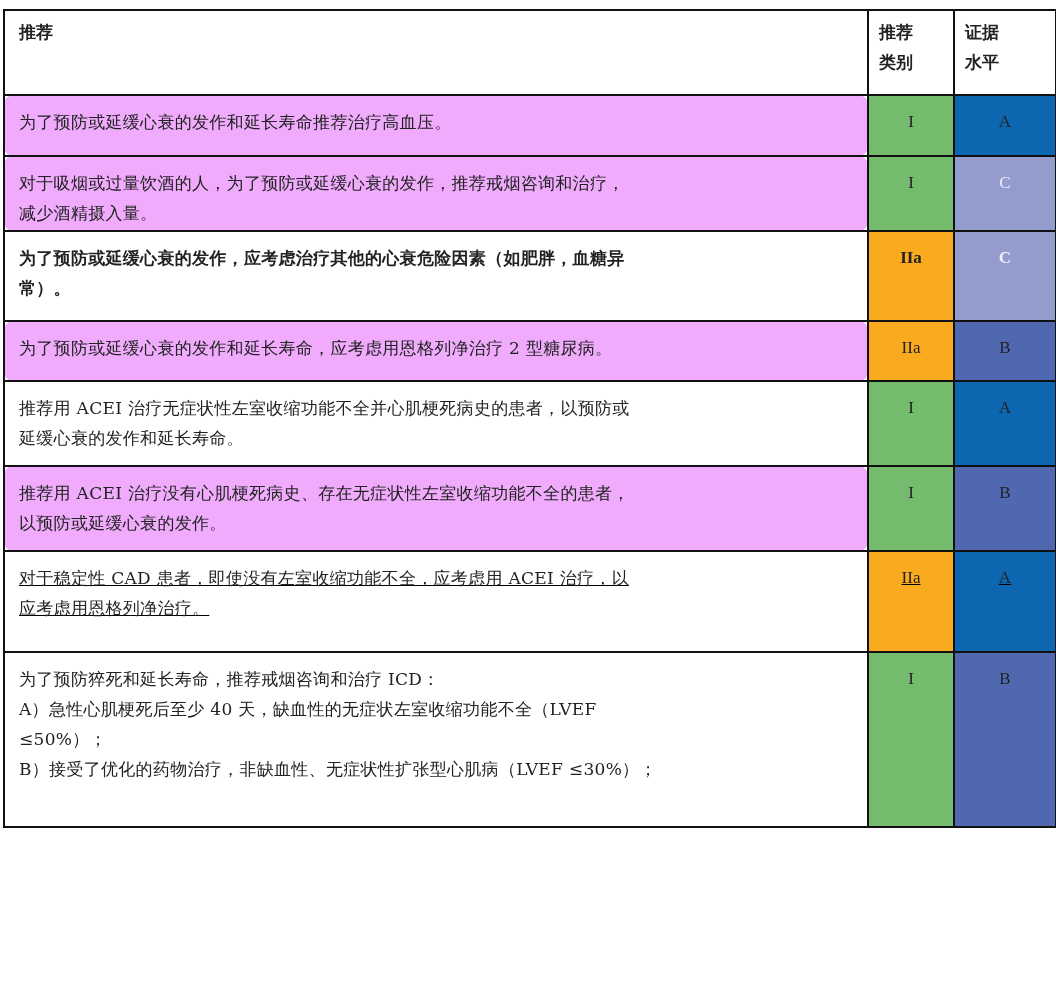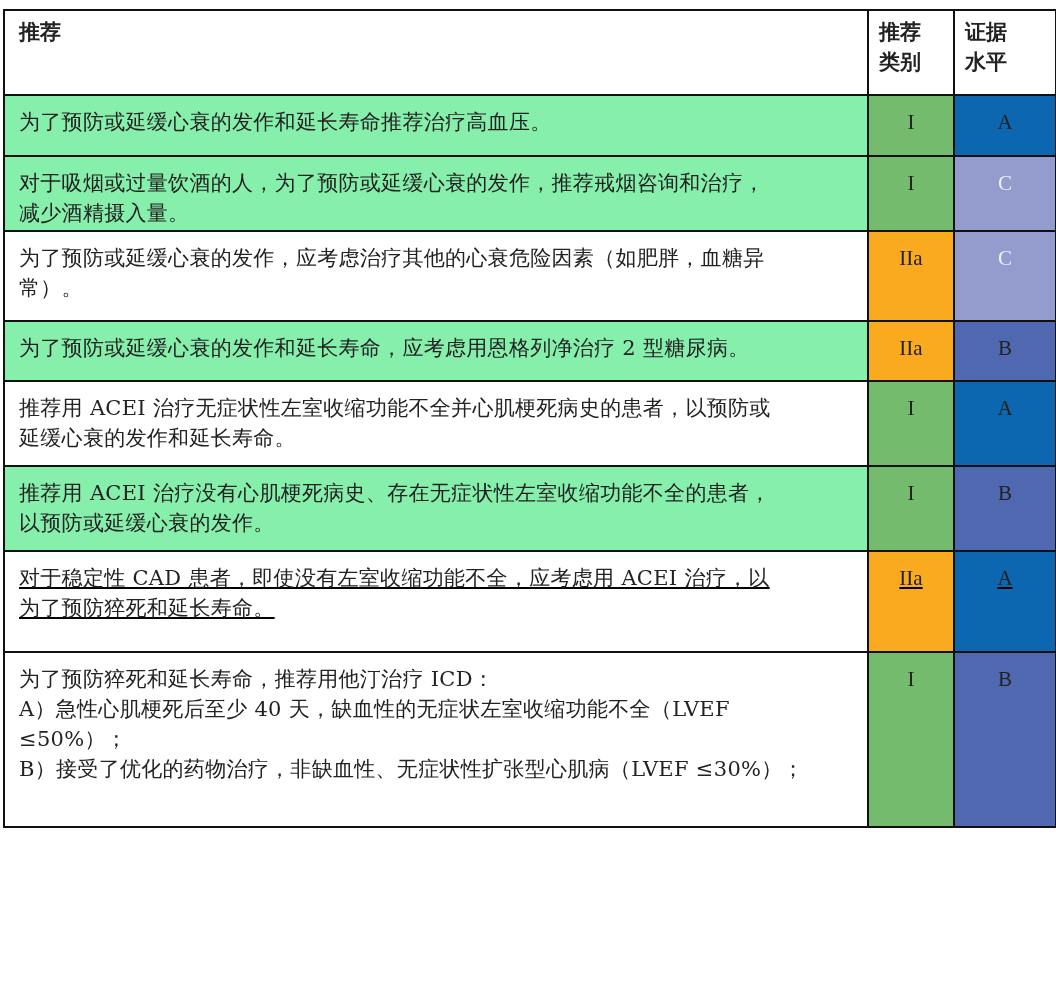--- a/index.html
+++ b/index.html
@@ -8,33 +8,33 @@
   table.rec {
     position: absolute; left: 3px; top: 9px;
     width: 1052px;
     border-collapse: collapse;
     table-layout: fixed;
   }
   table.rec td, table.rec th {
     border: 2px solid #111;
     vertical-align: top;
     padding: 0;
-    font-size: 21px;
+    font-size: 17px;
     line-height: 30px;
     color: #222;
   }
   col.c1 { width: 864px; }
   col.c2 { width: 86px; }
   col.c3 { width: 102px; }
   th { text-align: left; background: #ffffff; font-weight: bold;
        font-family: "DejaVu Sans", "Liberation Sans", sans-serif; }
   th .txt { padding: 6px 10px 4px 14px; display: block; }
   th.hc .txt { padding: 6px 4px 4px 10px; }
   td.text .txt { display: block; padding: 11px 10px 0 14px; letter-spacing: 0.3px; }
-  td.text.alt { background: #86efac; }
+  td.text.alt { background: #f0abfc; border-radius: 9px; }
   td.text.plain { background: #ffffff; }
   td.cls, td.lvl { text-align: center; font-family: "Liberation Serif", "DejaVu Serif", serif; font-size: 18px; }
   td.cls .txt, td.lvl .txt { display: block; padding-top: 11px; }
   td.cls { color: #1e1e1e; }
   td.lvl { color: #ffffff; }
   td.lvl.light { color: #eef0f8; }
   tr.header { height: 85px; }
   .line { display: block; }
 </style>
 </head>
@@ -86,21 +86,21 @@
             <span class="line">减少酒精摄入量。</span>
           </span>
         </td>
         <td class="cls" style="background: rgb(116, 187, 110);">
           <span class="txt">I</span>
         </td>
         <td class="lvl light" style="background: rgb(148, 156, 205);">
           <span class="txt">C</span>
         </td>
       </tr>
-      <tr style="height: 90px;">
+      <tr style="height: 90px; font-weight: bold;">
         <td class="text plain">
           <span class="txt">
             <span class="line">为了预防或延缓心衰的发作，应考虑治疗其他的心衰危险因素（如肥胖，血糖异</span>
             <span class="line">常）。</span>
           </span>
         </td>
         <td class="cls" style="background: rgb(250, 170, 30);">
           <span class="txt">IIa</span>
         </td>
         <td class="lvl light" style="background: rgb(148, 156, 205);">
@@ -145,34 +145,34 @@
           <span class="txt">I</span>
         </td>
         <td class="lvl" style="background: rgb(79, 104, 176);">
           <span class="txt">B</span>
         </td>
       </tr>
       <tr style="height: 101px; text-decoration: underline;">
         <td class="text plain">
           <span class="txt">
             <span class="line">对于稳定性 CAD 患者，即使没有左室收缩功能不全，应考虑用 ACEI 治疗，以</span>
-            <span class="line">为了预防猝死和延长寿命。</span>
+            <span class="line">应考虑用恩格列净治疗。</span>
           </span>
         </td>
         <td class="cls" style="background: rgb(250, 170, 30);">
           <span class="txt">IIa</span>
         </td>
         <td class="lvl" style="background: rgb(13, 102, 176);">
           <span class="txt">A</span>
         </td>
       </tr>
       <tr style="height: 175px;">
         <td class="text plain">
           <span class="txt">
-            <span class="line">为了预防猝死和延长寿命，推荐用他汀治疗 ICD：</span>
+            <span class="line">为了预防猝死和延长寿命，推荐戒烟咨询和治疗 ICD：</span>
             <span class="line">A）急性心肌梗死后至少 40 天，缺血性的无症状左室收缩功能不全（LVEF</span>
             <span class="line">≤50%）；</span>
             <span class="line">B）接受了优化的药物治疗，非缺血性、无症状性扩张型心肌病（LVEF ≤30%）；</span>
           </span>
         </td>
         <td class="cls" style="background: rgb(116, 187, 110);">
           <span class="txt">I</span>
         </td>
         <td class="lvl" style="background: rgb(79, 104, 176);">
           <span class="txt">B</span>

